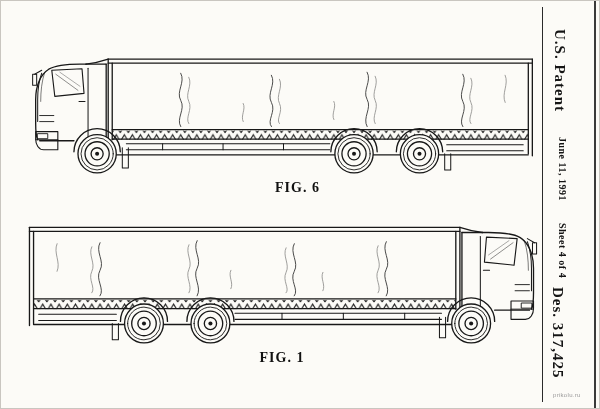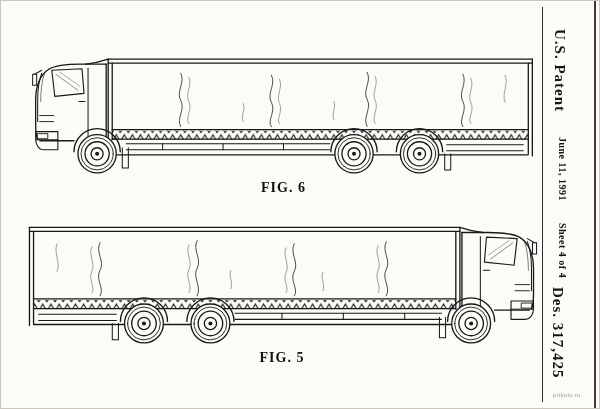--- a/index.html
+++ b/index.html
@@ -20,21 +20,21 @@
   .vt-sheet{left:556px;top:222px;font-size:10px;letter-spacing:.5px;}
   .vt-number{left:548px;top:286px;font-size:15px;letter-spacing:1px;}
   .fig-svg{position:absolute;}
   .fig6-svg{left:30px;top:42px;width:505px;height:135px;}
   .fig7-svg{left:25px;top:210px;width:512px;height:137px;}
   .fig-label{
     position:absolute;text-align:center;font-weight:bold;
     font-size:14px;letter-spacing:1px;color:#111;
     font-family:"Liberation Serif","DejaVu Serif",serif;
   }
-  .fig6-label{left:30px;width:505px;top:179px;}
+  .fig6-label{left:44px;width:505px;top:179px;}
   .fig7-label{left:25px;width:512px;top:349px;}
   .watermark{
     position:absolute;left:552px;top:391px;font-size:6px;color:#9a9a9a;
     font-family:"Liberation Sans","DejaVu Sans",sans-serif;letter-spacing:.3px;
   }
   .defs-holder{position:absolute;width:0;height:0;overflow:hidden;}
 </style>
 </head>
 <body>
 
@@ -130,21 +130,21 @@
   </svg>
 
   <svg class="fig-svg fig6-svg" viewBox="0 0 500 134">
     <use href="#truck"></use>
   </svg>
   <div class="fig-label fig6-label">FIG. 6</div>
 
   <svg class="fig-svg fig7-svg" viewBox="0 0 500 134">
     <use href="#truck" transform="translate(500,0) scale(-1,1)"></use>
   </svg>
-  <div class="fig-label fig7-label">FIG. 5</div>
+  <div class="fig-label fig7-label">FIG. 1</div>
 
   <div class="rule-v"></div>
   <div class="vtext vt-patent">U.S. Patent</div>
   <div class="vtext vt-date">June 11, 1991</div>
   <div class="vtext vt-sheet">Sheet 4 of 4</div>
   <div class="vtext vt-number">Des. 317,425</div>
 
   <div class="page-edge"></div>
 
   <div class="watermark">prikolu.ru</div>

